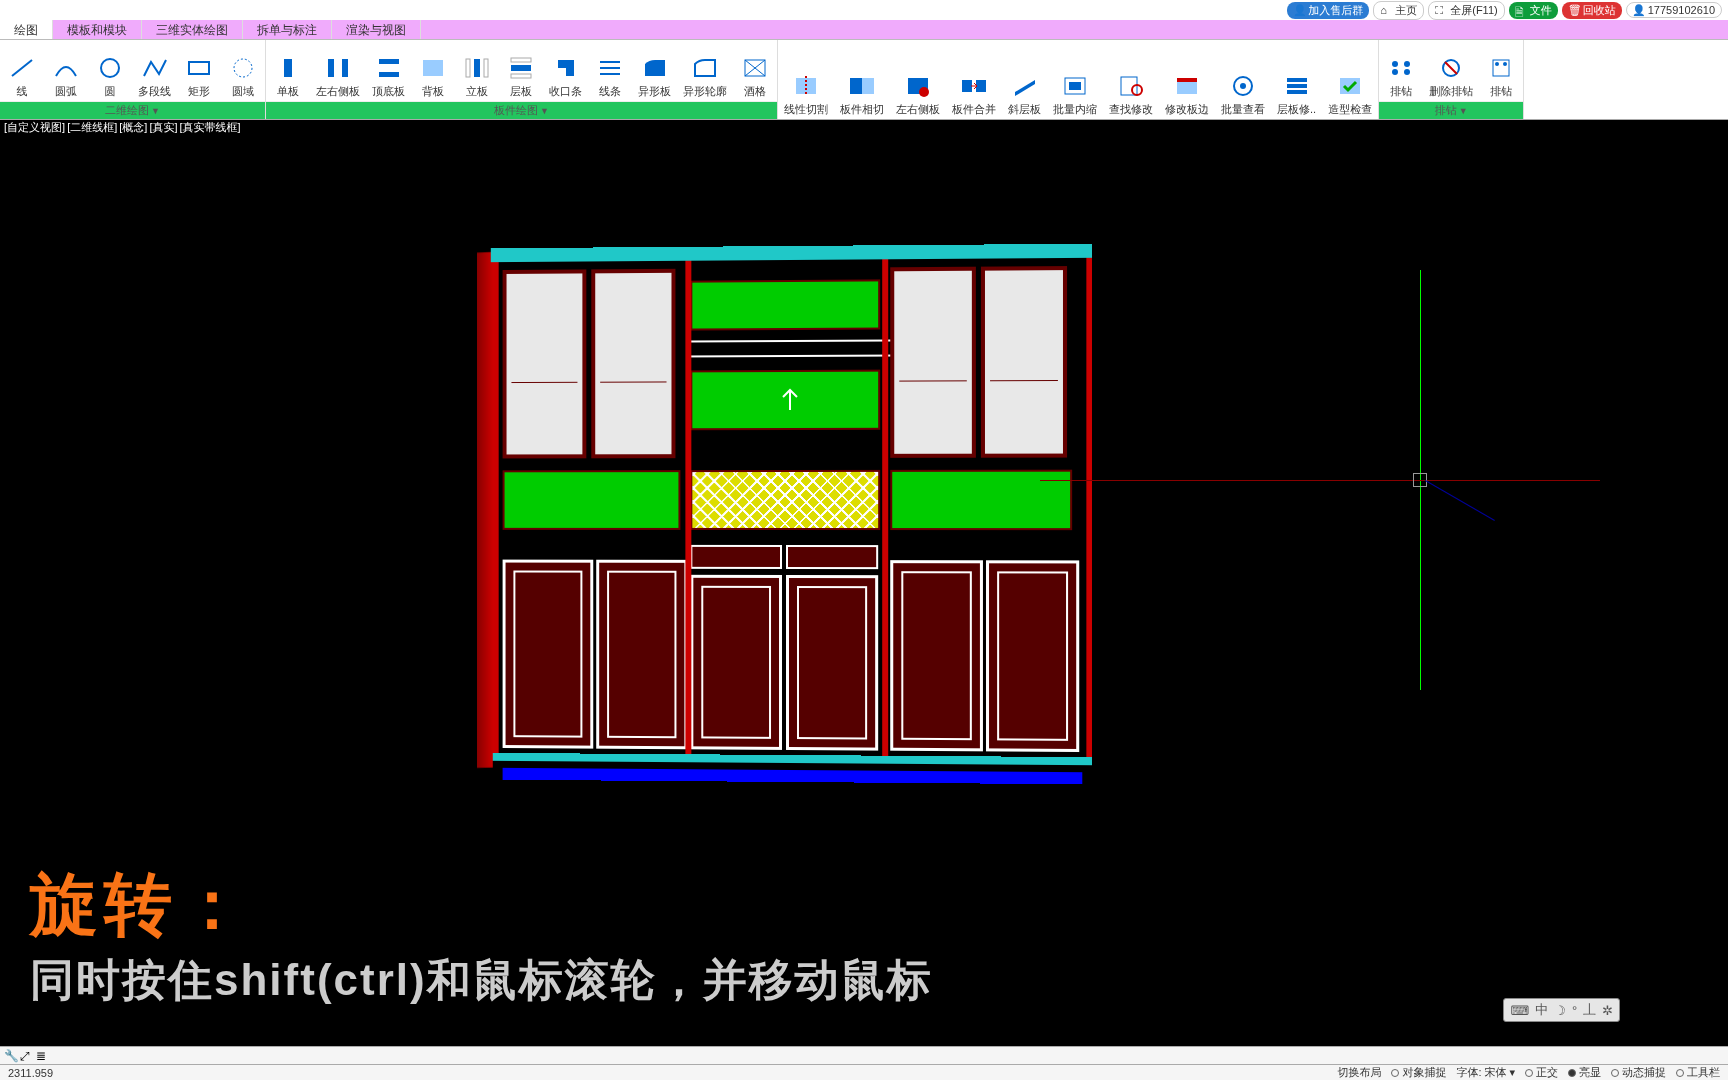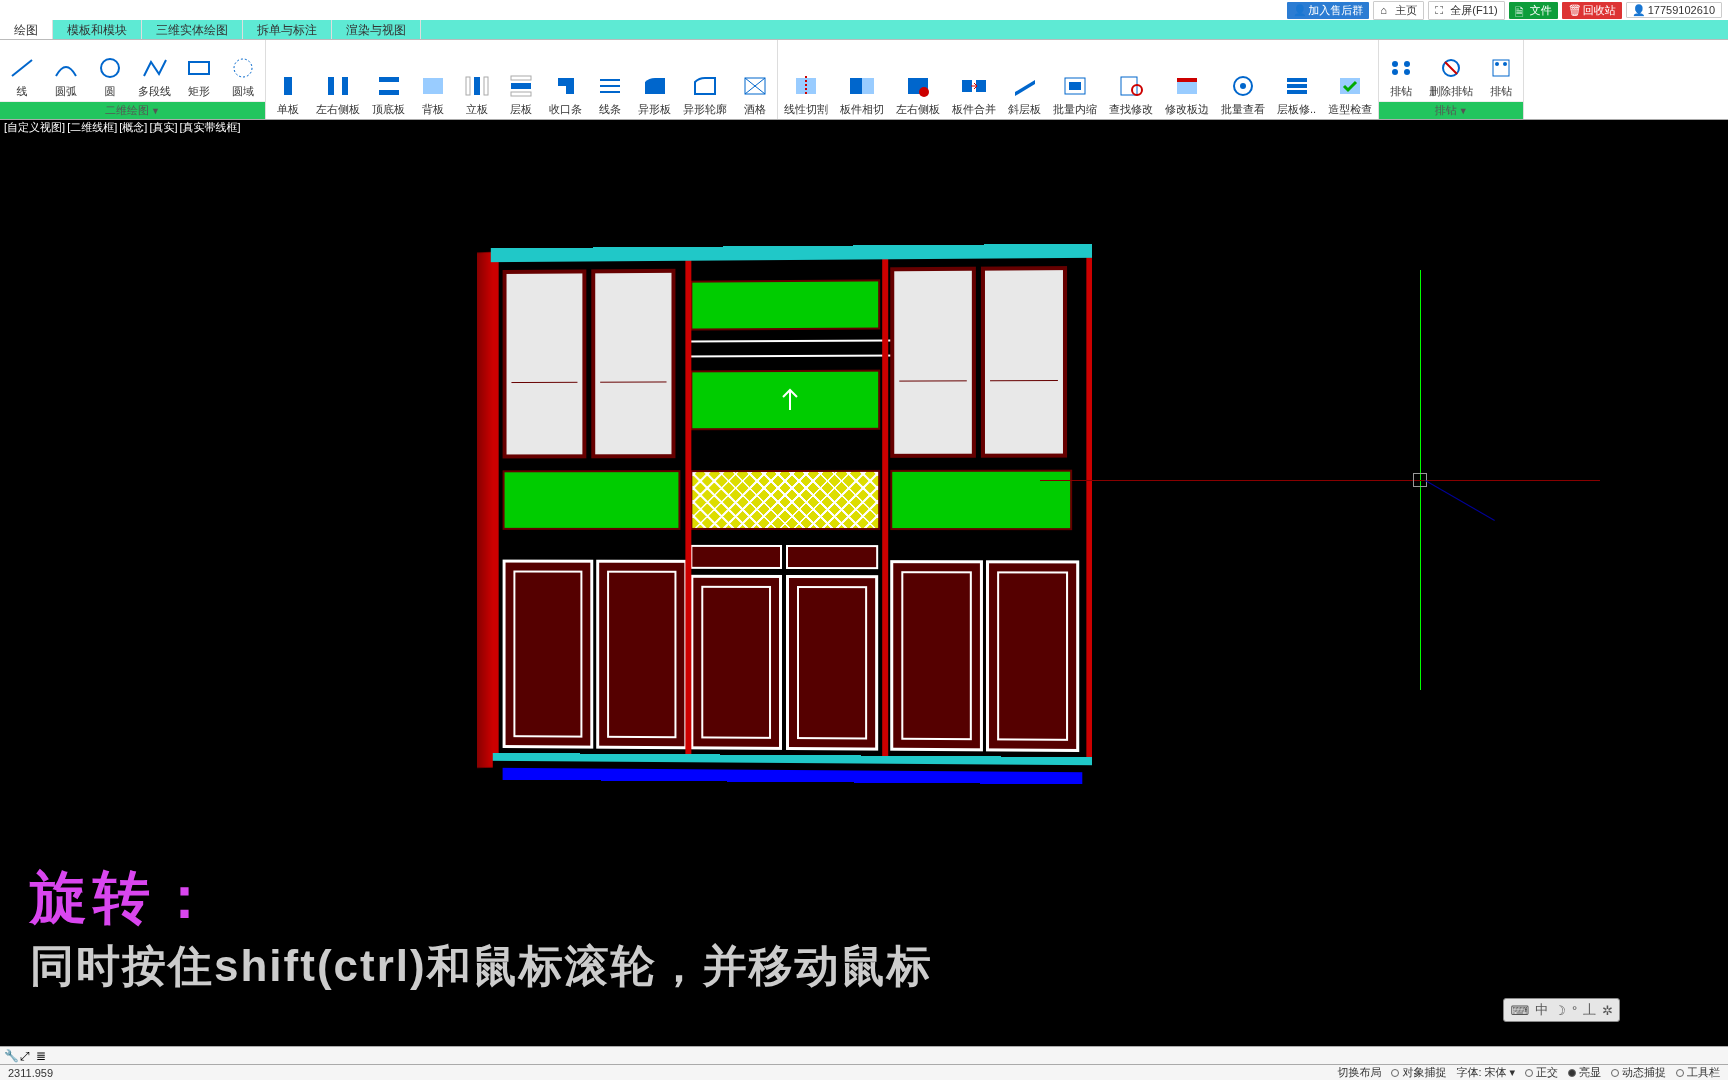--- a/index.html
+++ b/index.html
@@ -1,29 +1,29 @@
 <!DOCTYPE html>
 <html><head>
 <meta charset="utf-8">
 <style>
 * { margin: 0; padding: 0; box-sizing: border-box; }
 body { font-family: "Microsoft YaHei", sans-serif; font-size: 12px; background: #f0f0f0; width: 1728px; height: 1080px; overflow: hidden; position: relative; }
 
 
 .topbar { height: 20px; background: #fff; display: flex; justify-content: flex-end; align-items: center; padding: 0 6px; gap: 4px; }
-.topbar .btn { display: flex; align-items: center; gap: 3px; padding: 1px 6px; font-size: 11px; color: #fff; cursor: pointer; border-radius: 1px; }
+.topbar .btn { display: flex; align-items: center; gap: 3px; padding: 1px 6px; font-size: 11px; color: #fff; cursor: pointer; border-radius: 8px; }
 .btn-blue { background: #2b7cd3; }
 .btn-white { background: #fff; color: #333 !important; border: 1px solid #ccc; }
 .btn-green { background: #0e9d3b; }
 .btn-red { background: #d33; }
 .btn-user { background: #fff; color: #333 !important; border: 1px solid #ccc; }
 .ico { display: inline-block; width: 12px; height: 12px; }
 
 
-.tabs { height: 20px; background: #5eead4; display: flex; border-bottom: 1px solid #bbb; }
+.tabs { height: 20px; background: #f0abfc; display: flex; border-bottom: 1px solid #bbb; }
 .tab { padding: 2px 14px; font-size: 12px; color: #333; cursor: pointer; border-right: 1px solid #ddd; }
 .tab.active { background: #fff; }
 
 
 .ribbon { height: 80px; background: #fff; border-bottom: 1px solid #aaa; display: flex; }
 .rgroup { display: flex; flex-direction: column; border-right: 1px solid #ddd; }
 .rgroup-items { display: flex; flex: 1; }
 .ritem { display: flex; flex-direction: column; align-items: center; justify-content: flex-end; padding: 3px 6px 2px; cursor: pointer; min-width: 40px; }
 .ritem .ricon { width: 32px; height: 28px; display: flex; align-items: center; justify-content: center; }
 .ritem .rlbl { font-size: 11px; color: #333; margin-top: 2px; white-space: nowrap; }
@@ -53,21 +53,21 @@
 
 
 .crosshair { position: absolute; left: 1420px; top: 360px; }
 .ch-v { position: absolute; width: 1px; height: 420px; background: #0f0; top: -210px; }
 .ch-h { position: absolute; height: 1px; width: 560px; background: #800; left: -380px; }
 .ch-box { position: absolute; width: 14px; height: 14px; border: 1px solid #999; left: -7px; top: -7px; }
 .ch-diag { position: absolute; width: 80px; height: 1px; background: #009; transform: rotate(30deg); left: 0; top: 20px; }
 
 
 .overlay { position: absolute; left: 30px; top: 740px; color: #fff; font-weight: bold; text-shadow: 2px 2px 4px rgba(0,0,0,0.8); }
-.overlay .l1 { font-size: 57px; letter-spacing: 6px; color: #d946ef; }
+.overlay .l1 { font-size: 68px; letter-spacing: 6px; color: #f97316; }
 .overlay .l2 { font-size: 44px; letter-spacing: 2px; color: #ccc; }
 
 
 .ime { position: absolute; right: 108px; top: 878px; background: rgba(255,255,255,0.9); border: 1px solid #888; padding: 2px 6px; font-size: 13px; display: flex; gap: 6px; align-items: center; border-radius: 3px; }
 .ime span { color: #555; }
 
 
 .cmdline { position: absolute; bottom: 16px; left: 0; right: 0; height: 18px; background: #f5f5f5; display: flex; align-items: center; padding: 0 4px; border-top: 1px solid #aaa; }
 .cmdline .cmdico { width: 14px; height: 14px; margin-right: 2px; }
 .cmdline input { flex: 1; border: none; background: transparent; font-size: 11px; color: #888; outline: none; padding-left: 4px; }
@@ -267,20 +267,21 @@
           <div class="ricon">
             <svg width="28" height="24">
               <rect x="4" y="4" width="20" height="16" fill="none" stroke="#06c"></rect>
               <line x1="4" y1="4" x2="24" y2="20" stroke="#06c"></line>
               <line x1="24" y1="4" x2="4" y2="20" stroke="#06c"></line>
             </svg>
           </div>
           <div class="rlbl">酒格</div>
         </div>
     </div>
+    <div class="rgroup-title"><span>板件绘图</span><span class="dd">▼</span></div>
   </div>
 
   <div class="rgroup">
     <div class="rgroup-items">
       <div class="ritem">
           <div class="ricon">
             <svg width="28" height="24">
               <rect x="4" y="4" width="20" height="16" fill="#9cf"></rect>
               <line x1="14" y1="2" x2="14" y2="22" stroke="#c00" stroke-width="2" stroke-dasharray="2 2"></line>
             </svg>

